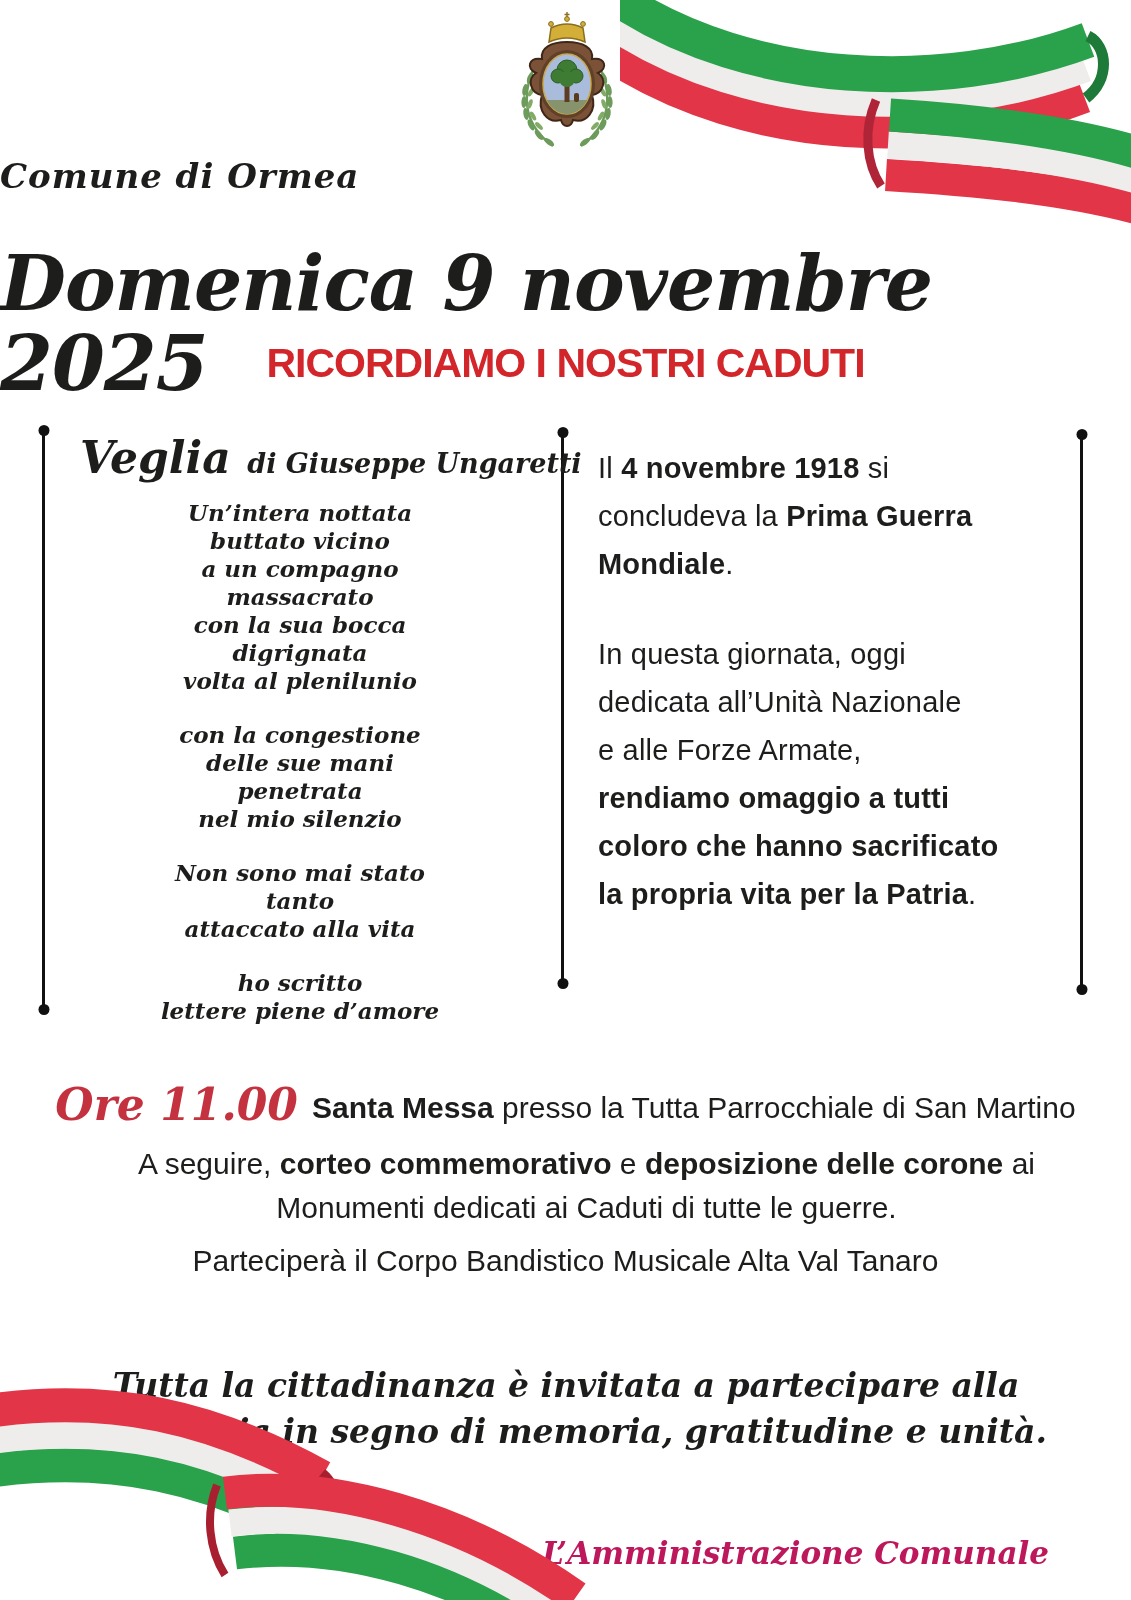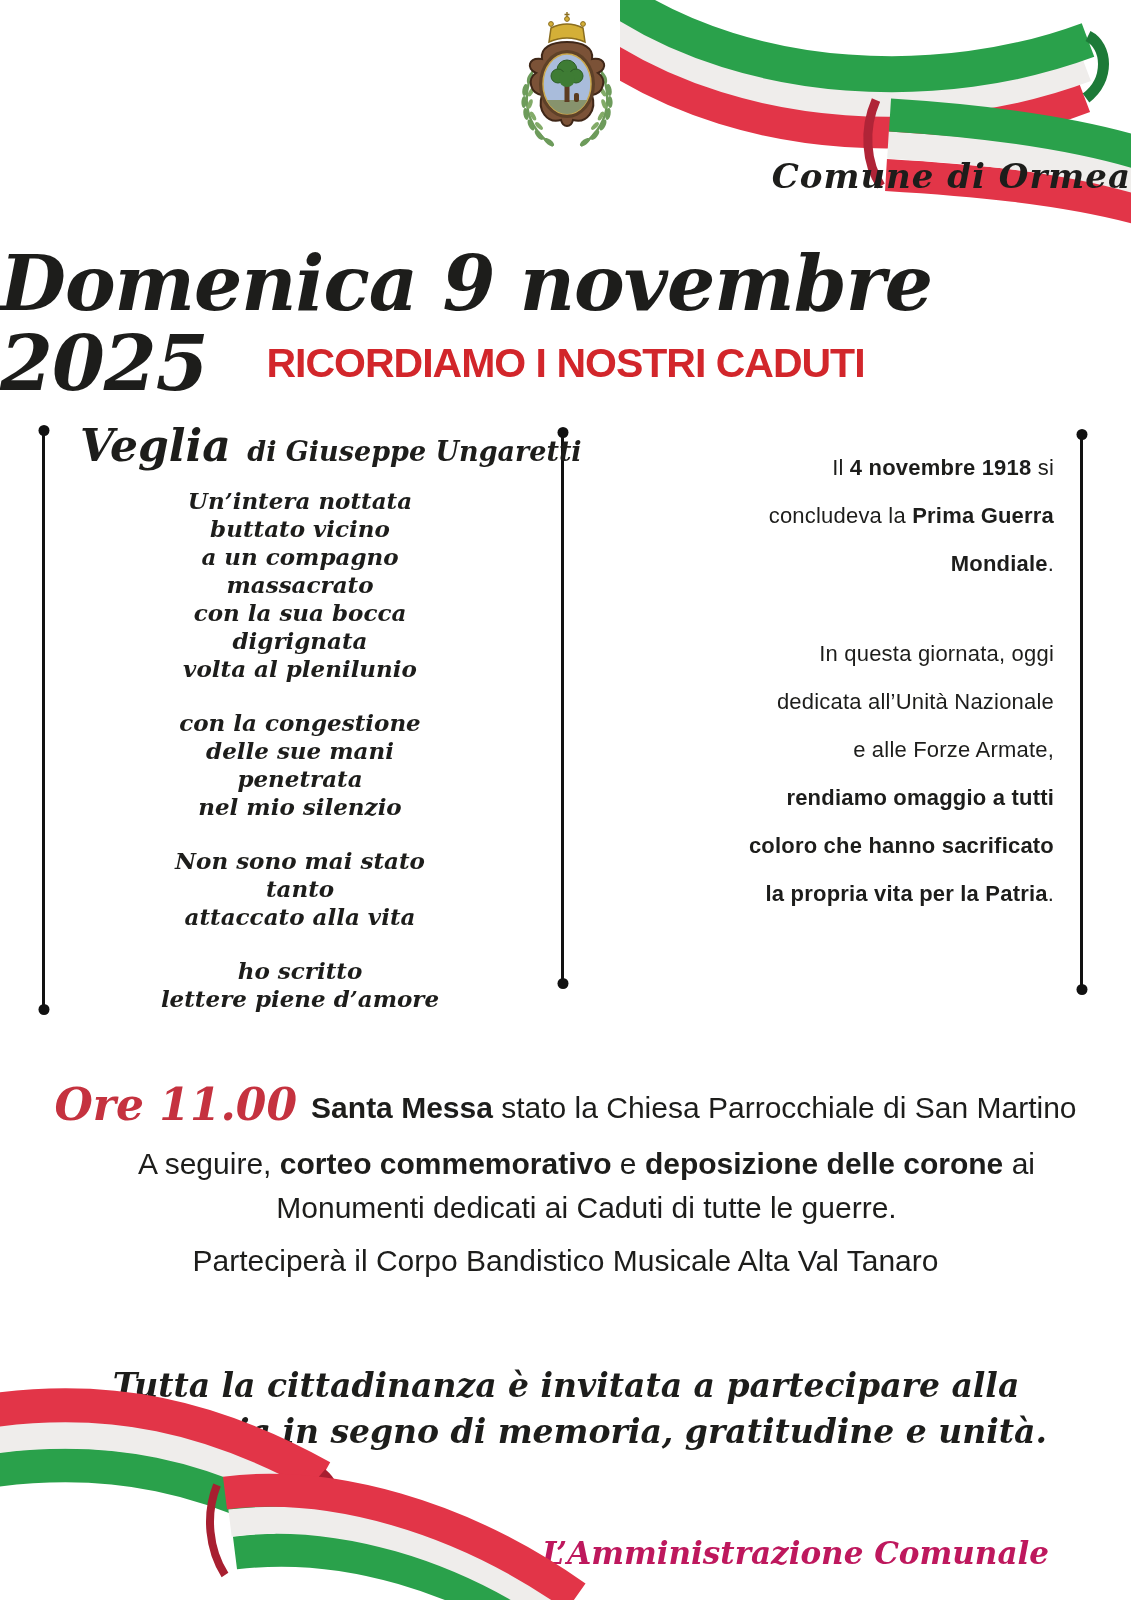--- a/index.html
+++ b/index.html
@@ -5,47 +5,47 @@
   html,body{margin:0;padding:0;background:#888;}
   .page{
     position:relative;width:1131px;height:1600px;margin:0 auto;
     background:#ffffff;overflow:hidden;
     font-family:"Liberation Sans","DejaVu Sans",sans-serif;color:#1d1d1b;
   }
   .script{font-family:"DejaVu Serif","Liberation Serif",serif;font-style:italic;font-weight:700;}
 
   
   .crest{position:absolute;left:497px;top:8px;width:140px;height:148px;}
-  .municipality{position:absolute;left:0;top:156px;width:1131px;text-align:right;
+  .municipality{position:absolute;left:0;top:156px;width:1131px;text-align:left;
     font-size:34px;letter-spacing:1px;}
   .title{position:absolute;left:0;top:244px;width:1131px;text-align:left;
     font-size:76px;line-height:1.05;letter-spacing:-1px;margin:0;}
   .subtitle{position:absolute;left:0;top:340px;width:1131px;text-align:center;
     font-size:41px;font-weight:700;letter-spacing:-1px;color:#d2262b;}
 
   
   .vrule{position:absolute;width:3px;background:#111;}
   .vrule .dot{position:absolute;left:50%;width:11px;height:11px;border-radius:50%;
     background:#111;transform:translateX(-50%);}
   .vrule .dot.top{top:-5px;} .vrule .dot.bottom{bottom:-5px;}
   .vrule.left{left:42px;top:430px;height:580px;}
   .vrule.mid{left:561px;top:432px;height:552px;}
   .vrule.right{left:1080px;top:434px;height:556px;}
 
   
-  .poem{position:absolute;left:80px;top:420px;width:440px;text-align:center;}
+  .poem{position:absolute;left:80px;top:432px;width:440px;text-align:center;}
   .poem-head{margin-bottom:16px;white-space:nowrap;}
   .poem-title{font-size:44px;}
   .poem-author{font-size:27px;margin-left:12px;}
   .stanza{margin-bottom:26px;}
   .pline{display:block;font-size:23px;line-height:28px;}
 
   
-  .memorial{position:absolute;left:598px;top:444px;width:456px;text-align:right;
-    font-size:22px;line-height:48px;letter-spacing:0.2px;}
+  .memorial{position:absolute;left:598px;top:444px;width:456px;text-align:left;
+    font-size:29px;line-height:48px;letter-spacing:0.2px;}
   .memorial .gap{height:42px;}
   .ml{display:block;}
   b{font-weight:700;}
 
   
   .ev-mass{position:absolute;left:0;top:1082px;width:1131px;text-align:center;
     font-size:30px;line-height:46px;}
   .ev-mass .ore{font-size:44px;color:#c5323f;margin-right:14px;vertical-align:-2px;}
   .ev-proc{position:absolute;left:0;top:1142px;width:1131px;text-align:center;
     font-size:30px;line-height:44px;padding-left:21px;}
@@ -197,21 +197,21 @@
     <div class="gap"></div>
     <span class="ml"><span>In questa giornata, oggi</span></span>
     <span class="ml"><span>dedicata all’Unità Nazionale</span></span>
     <span class="ml"><span>e alle Forze Armate,</span></span>
     <span class="ml"><b>rendiamo omaggio a tutti</b></span>
     <span class="ml"><b>coloro che hanno sacrificato</b></span>
     <span class="ml"><b>la propria vita per la Patria</b><span>.</span></span>
   </div>
 
   <div class="ev-mass">
-    <span class="ore script">Ore 11.00</span><b>Santa Messa</b><span> stato la Chiesa Parrocchiale di San Martino</span>
+    <span class="ore script">Ore 11.00</span><b>Santa Messa</b><span> presso la Tutta Parrocchiale di San Martino</span>
   </div>
 
   <div class="ev-proc">
     <span class="ml"><span>A seguire, </span><b>corteo commemorativo</b><span> e </span><b>deposizione delle corone</b><span> ai</span></span>
     <span class="ml"><span>Monumenti dedicati ai Caduti di tutte le guerre.</span></span>
   </div>
 
   <div class="ev-band">Parteciperà il Corpo Bandistico Musicale Alta Val Tanaro</div>
 
   <p class="invite script">Tutta la cittadinanza è invitata a partecipare alla cerimonia in segno di memoria, gratitudine e unità.</p>

